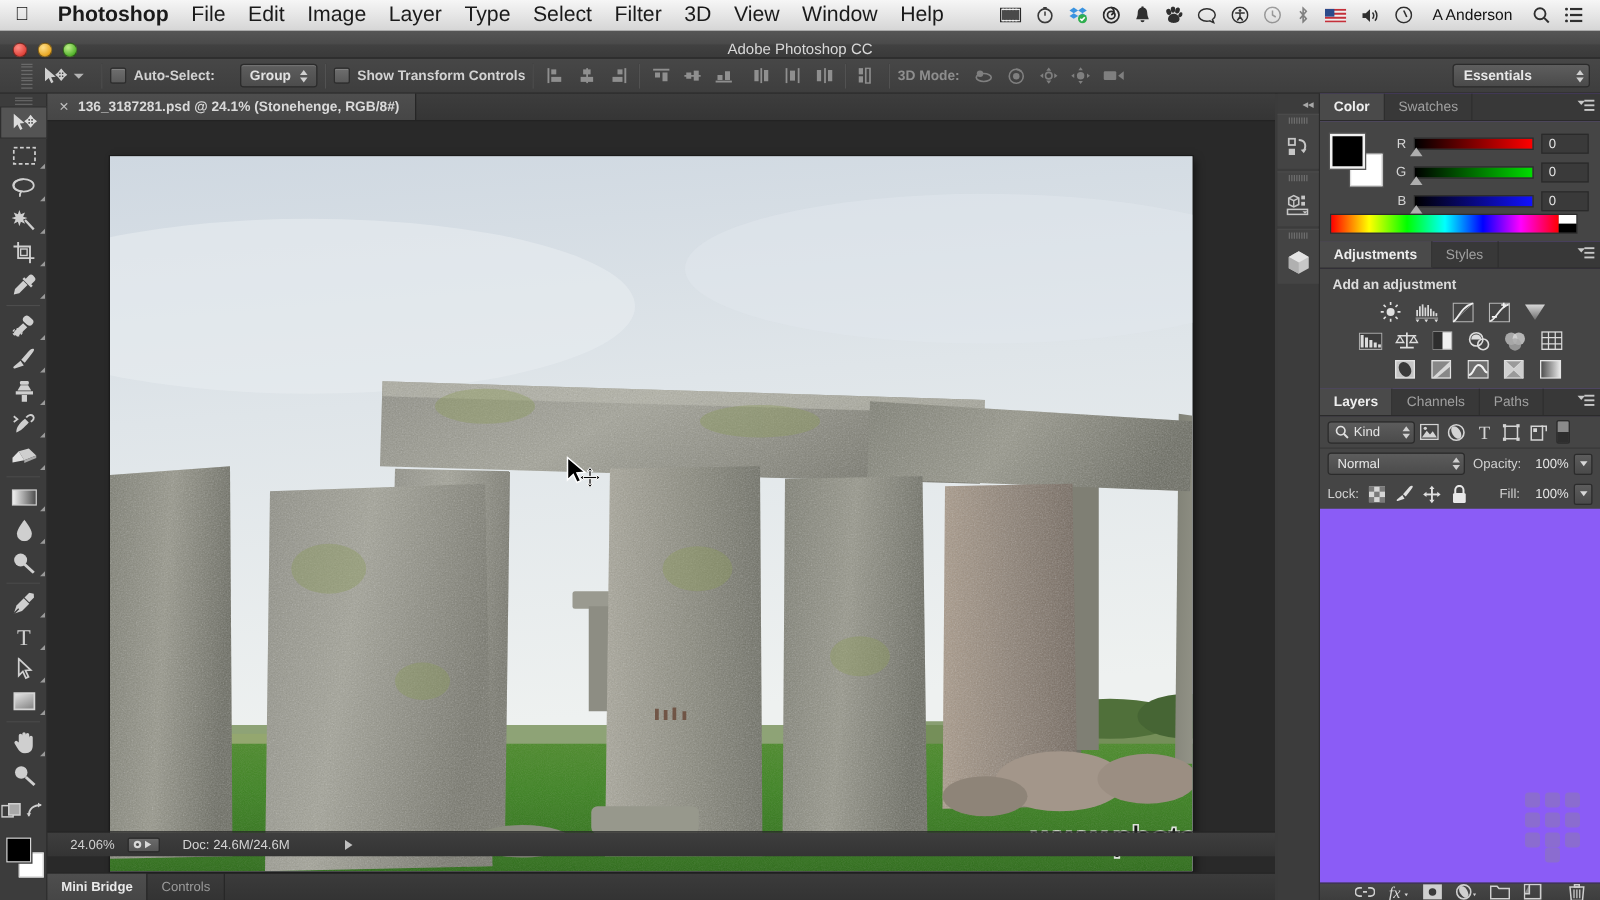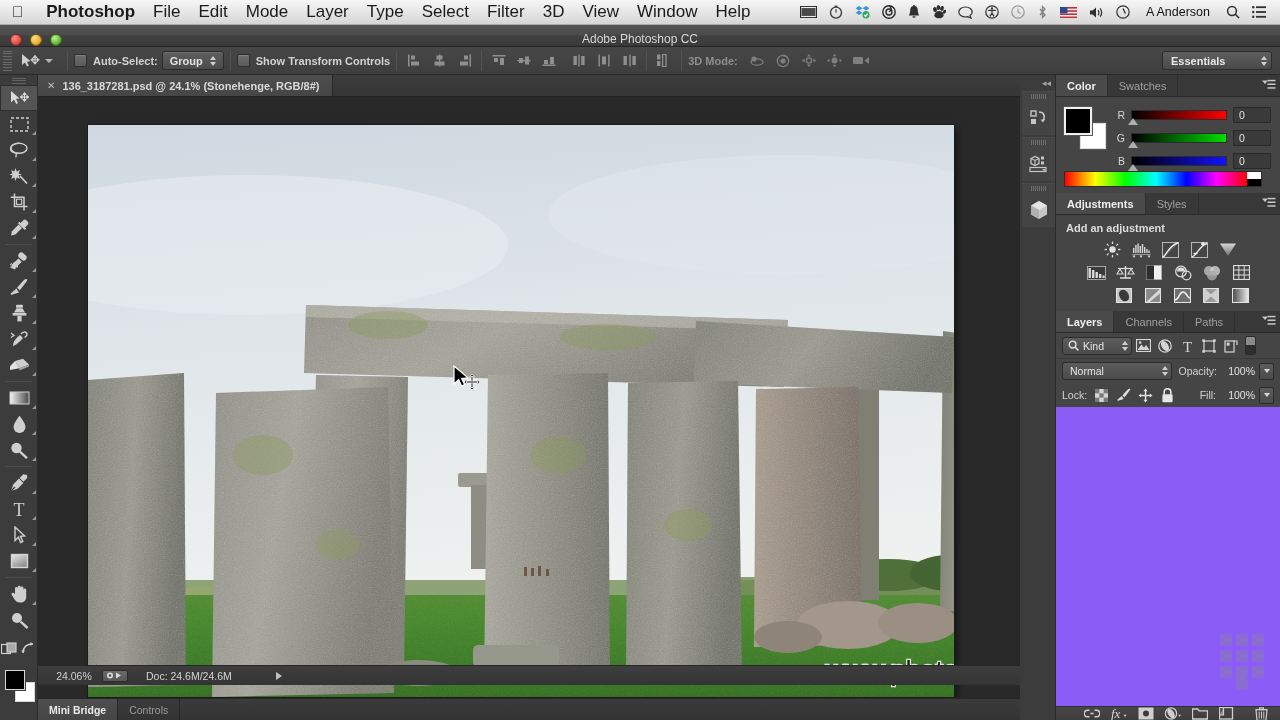--- a/index.html
+++ b/index.html
@@ -43,21 +43,21 @@
   .pstitle .ttl {
     position:absolute; left:0; right:0; text-align:center;
     font-size:12px; color:#d8d8d8; font-weight:normal; pointer-events:none;
   }
 
   
   .optbar {
     position:absolute; left:0; top:47px; width:1280px; height:28px;
     background:linear-gradient(to bottom,#474747,#3e3e3e);
     border-bottom:1px solid #2a2a2a;
-    display:flex; align-items:center; padding-left:3px;
+    display:flex; align-items:center; padding-left:17px;
   }
   .gripper { width:9px; height:20px; display:flex; flex-direction:column; justify-content:center; gap:2px; }
   .gripper i { display:block; height:1px; background:#6a6a6a; width:9px; }
   .tool-preset {
     display:flex; align-items:center; gap:4px; padding:0 8px 0 7px; height:24px;
   }
   .tp-icon { width:22px; height:18px; display:flex; align-items:center; justify-content:center; }
   .caret-dn { width:0;height:0;border-left:4px solid transparent;border-right:4px solid transparent;border-top:4px solid #b4b4b4; }
   .vsep { width:1px; height:20px; background:#2e2e2e; border-right:1px solid #525252; margin:0 6px; }
   .chk {
@@ -217,21 +217,21 @@
 <body>
 
 <div class="app">
 
   <div class="macbar">
     <div class="apple"></div>
     <div id="os-menu-items" style="display:flex;align-items:center;">
         <div class="mi bold">Photoshop</div>
         <div class="mi">File</div>
         <div class="mi">Edit</div>
-        <div class="mi">Mode</div>
+        <div class="mi">Image</div>
         <div class="mi">Layer</div>
         <div class="mi">Type</div>
         <div class="mi">Select</div>
         <div class="mi">Filter</div>
         <div class="mi">3D</div>
         <div class="mi">View</div>
         <div class="mi">Window</div>
         <div class="mi">Help</div>
       </div>
     <div class="right">
@@ -392,21 +392,21 @@
         <svg class="svgic" width="20" height="16" viewBox="0 0 20 16">
             <path d="M2 1 L2 12 L5 9.4 L7 13.5 L8.8 12.6 L6.9 8.7 L10.6 8.3 Z" fill="#cfcfcf"></path>
             <path d="M15 3.2 V10.4 M11.6 6.8 H18.4 M15 2.6 l-1.5 1.8 h3 Z M15 11 l-1.5 -1.8 h3 Z M11 6.8 l1.8 -1.5 v3 Z M19 6.8 l-1.8 -1.5 v3 Z" stroke="#cfcfcf" stroke-width="1.1" fill="#cfcfcf"></path>
           </svg>
       </div>
       <div class="caret-dn"></div>
     </div>
     <div class="vsep"></div>
     <div class="chk"></div>
     <div class="lbl" style="margin-left:6px;font-weight:bold;">Auto-Select:</div>
-    <div class="sel" style="margin-left:4px;width:62px;">
+    <div class="sel" style="margin-left:20px;width:62px;">
       <span>Group</span>
       <span class="updown">
           <i class="u"></i>
           <i class="d"></i>
         </span>
     </div>
     <div class="vsep"></div>
     <div class="chk"></div>
     <div class="lbl" style="margin-left:6px;font-weight:bold;">Show Transform Controls</div>
     <div class="vsep"></div>

